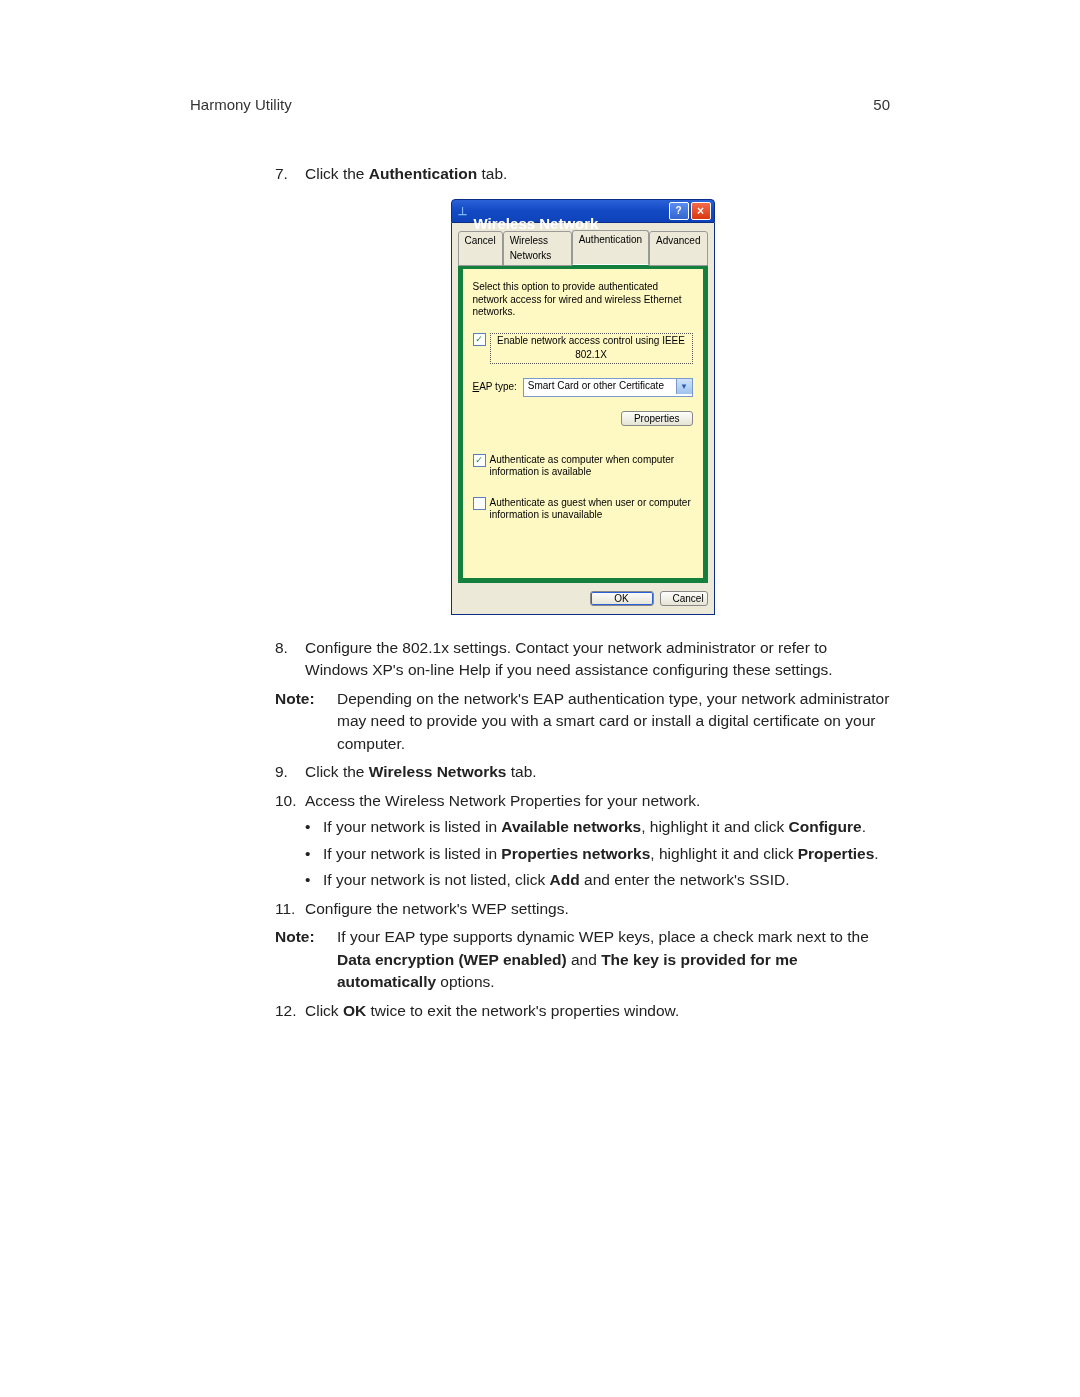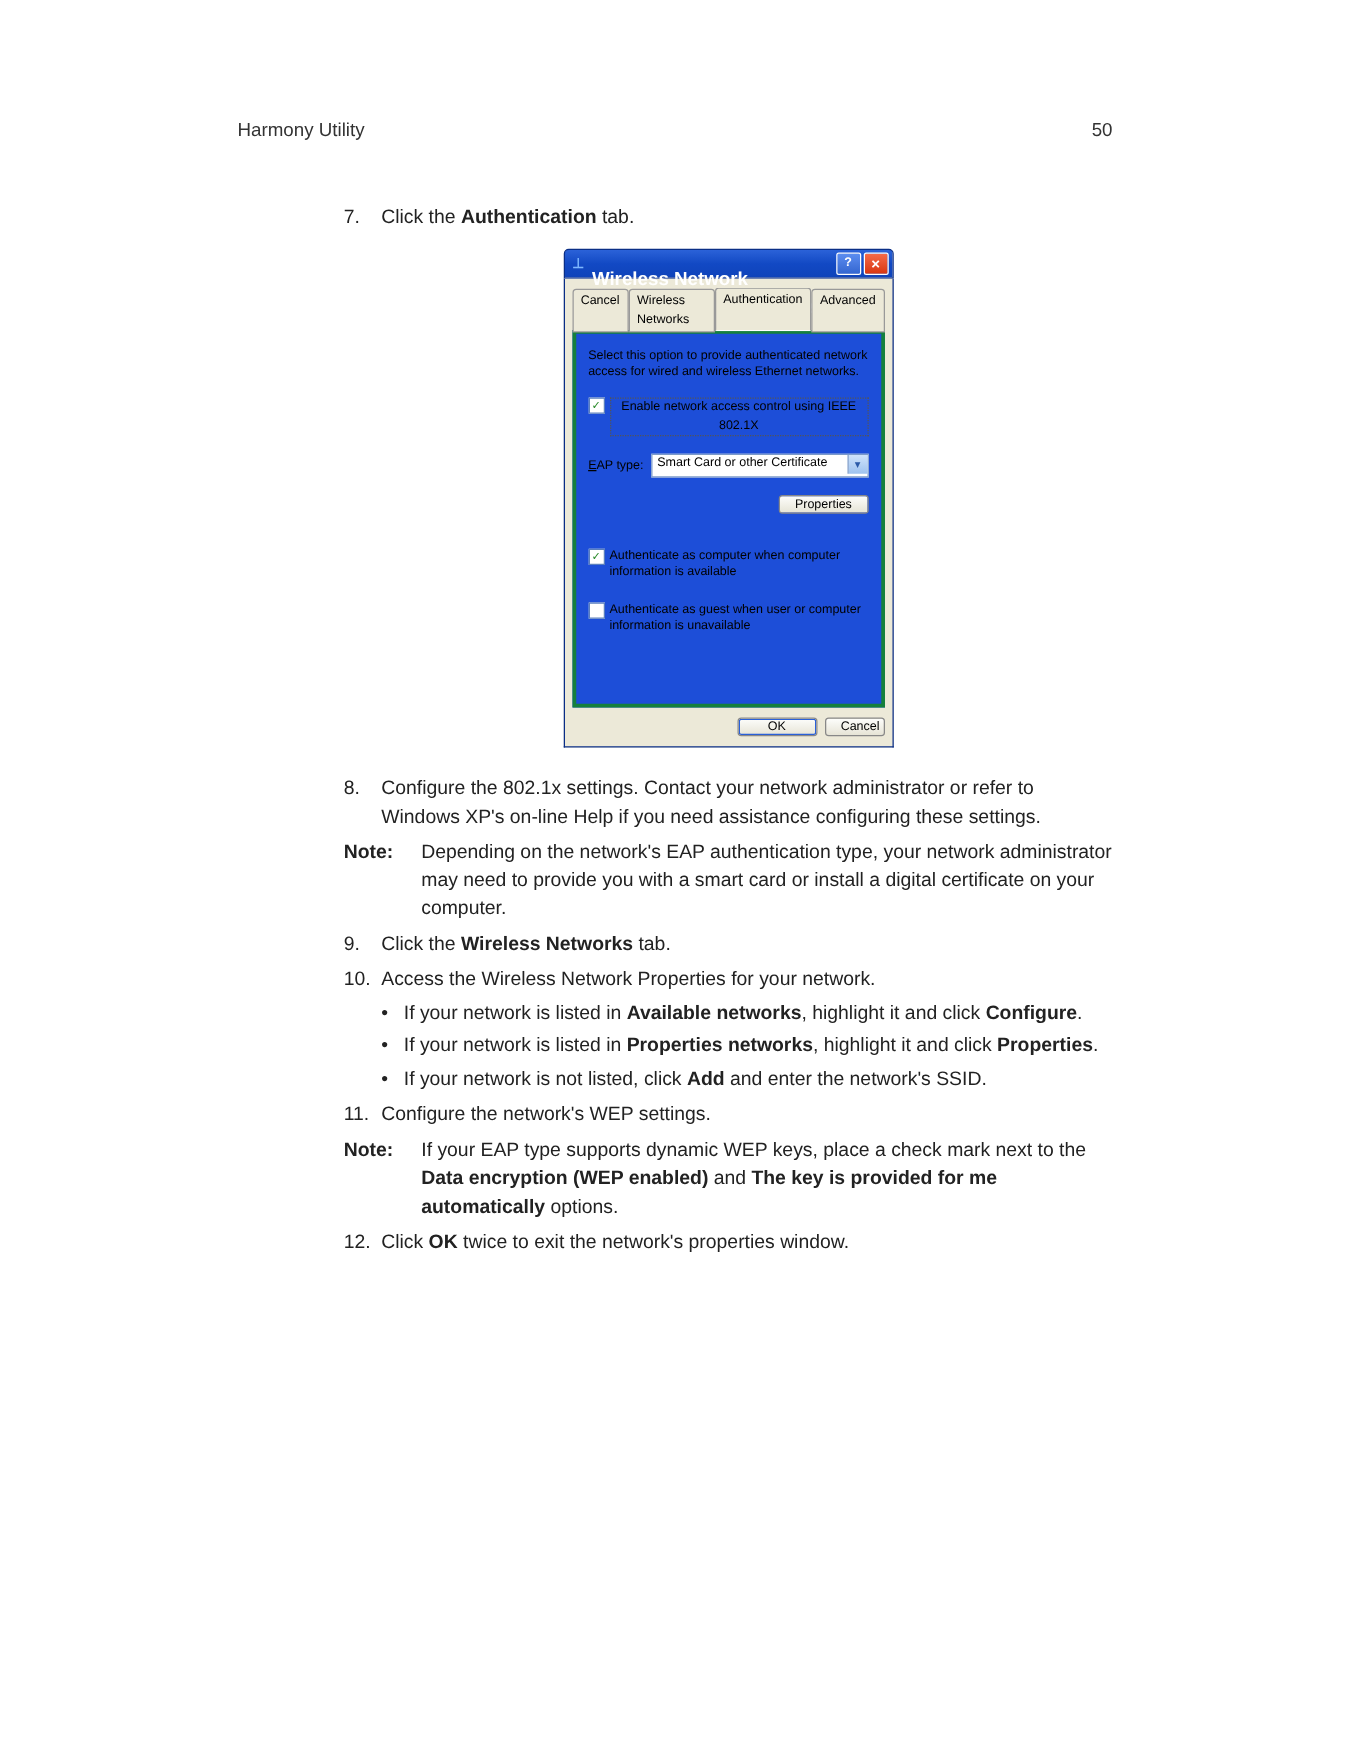--- a/index.html
+++ b/index.html
@@ -119,22 +119,22 @@
     padding: 2px 6px;
     font-size: 10px;
     position:relative;
     top:1px;
     border-top-left-radius:3px;
     border-top-right-radius:3px;
   }
   .tab.inactive { background:#ece9d8; border-bottom:1px solid #999; top:2px; }
   .tab.active { background:#ece9d8; z-index:2; }
   .tab-pane {
-    border:3px solid #15803d;
-    background:#1d4ed8;
+    border:5px solid #15803d;
+    background:#fef9c3;
     padding: 12px 10px 56px 10px;
   }
   .xp-btn {
     border:1px solid #888;
     background: linear-gradient(#fdfdfb,#e6e4d6);
     border-radius:3px;
     padding: 1px 12px;
     font-size:10px;
     font-family: Tahoma, Arial, sans-serif;
   }

